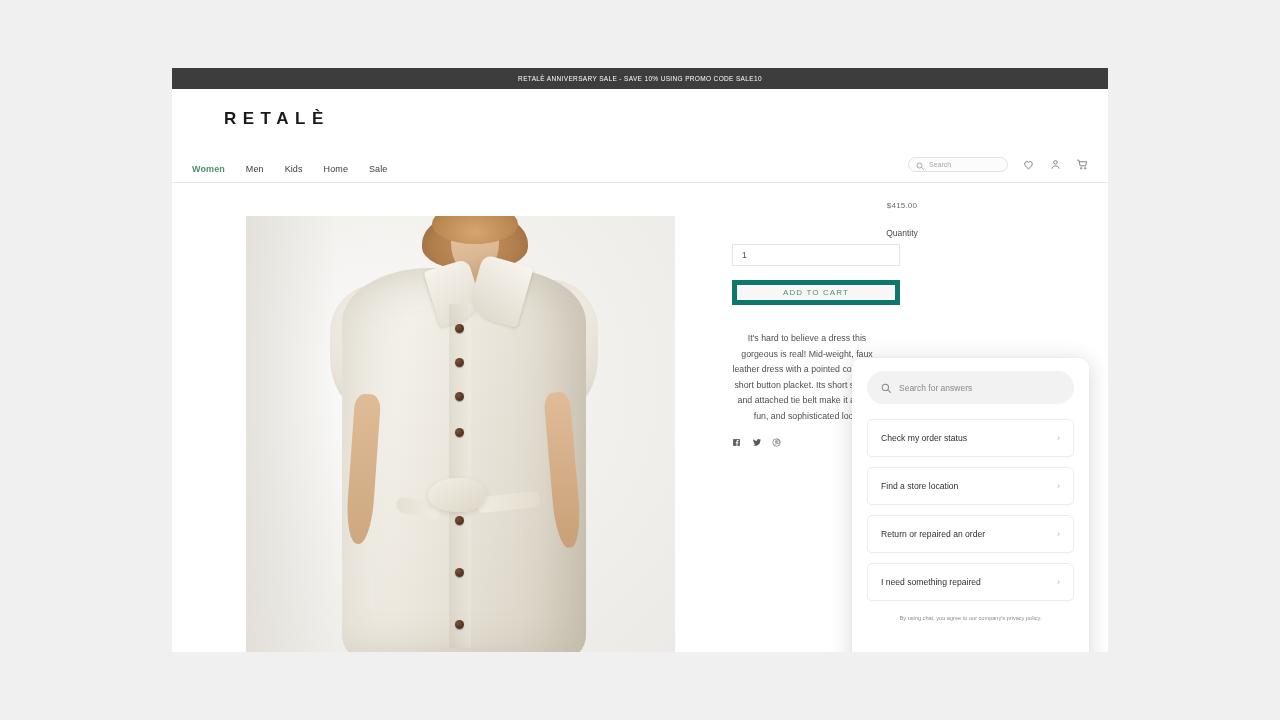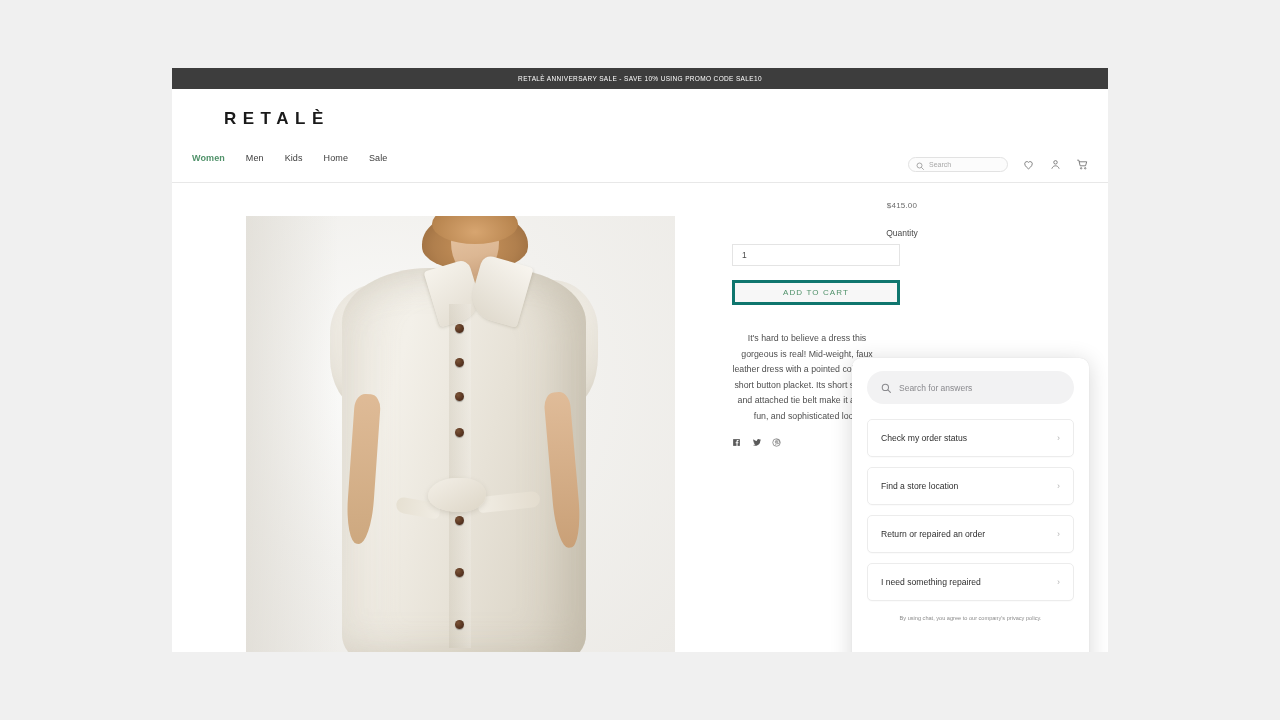--- a/index.html
+++ b/index.html
@@ -47,21 +47,21 @@
     left: 20px; top: 20px;
     font-size: 17px;
     font-weight: 700;
     letter-spacing: 6.5px;
     color: #1a1a1a;
     font-family: "Liberation Sans", sans-serif;
     margin-left: 32px;
   }
   #main-nav {
     position: absolute;
-    left: 20px; top: 64px;
+    left: 20px; top: 75px;
     display: flex;
     gap: 21px;
   }
   #main-nav a {
     font-size: 9px;
     color: #3c3c3c;
     text-decoration: none;
     letter-spacing: 0.1px;
   }
   #main-nav a.active { color: #4f9169; font-weight: 600; }
@@ -248,21 +248,21 @@
 
   .cta {
     width: 168px; height: 25px;
     display: flex; align-items: center; justify-content: center;
     font-size: 8px; letter-spacing: 1.1px;
     margin-top: 14px;
     cursor: pointer;
   }
   #add-to-cart-button {
     background: #f7f7f7;
-    border: 3px solid #0f766e;
+    border: 5px solid #0f766e;
     color: #4f9169;
   }
   #buy-now-button {
     background: #4f9169;
     color: #ffffff;
     margin-top: 11px;
     border: 1px solid #4f9169;
   }
 
   #product-description {

